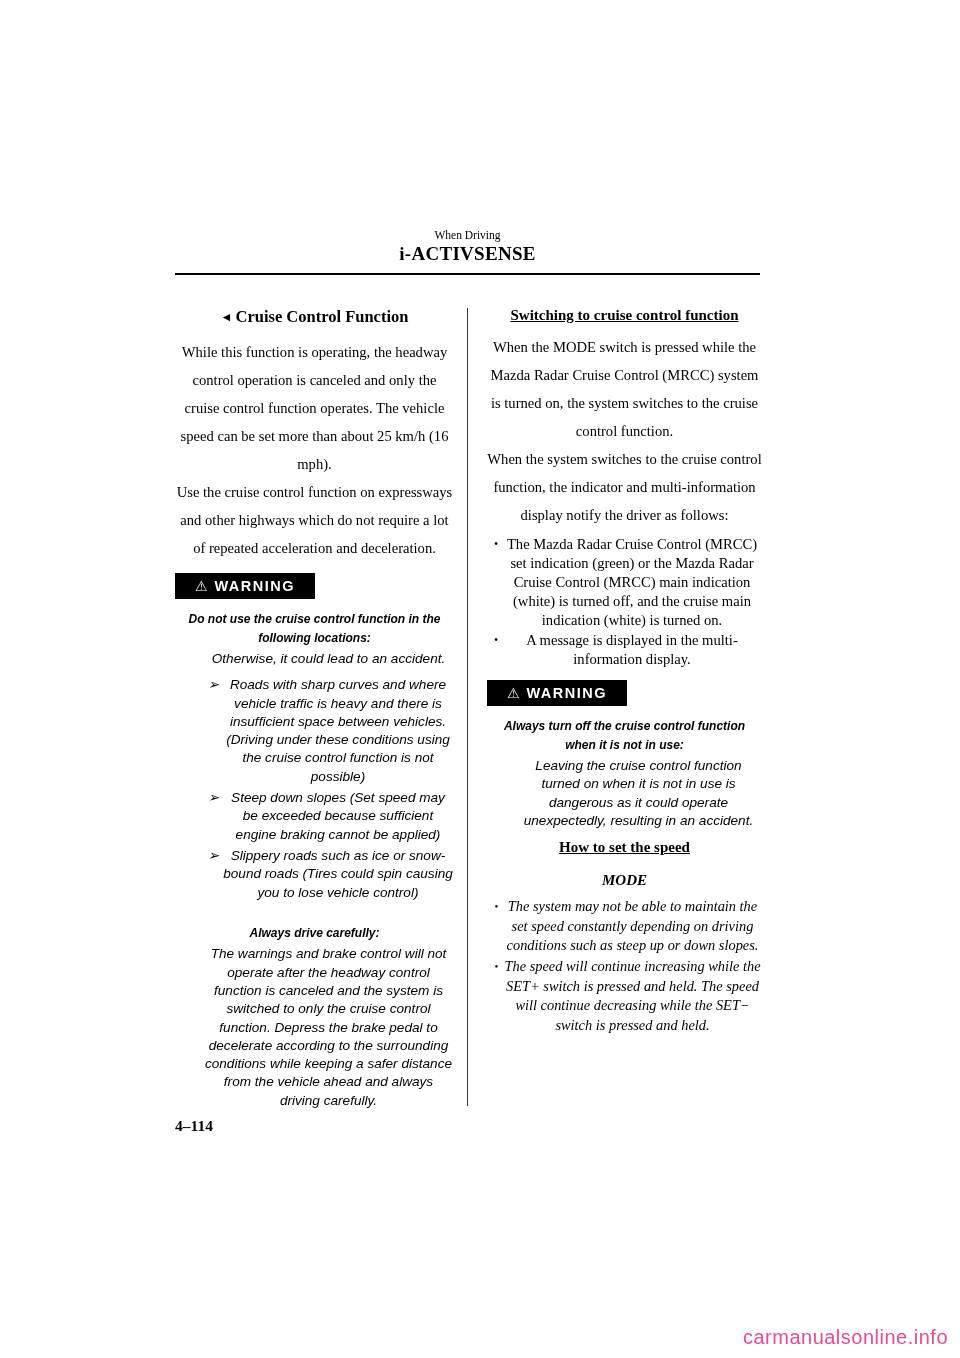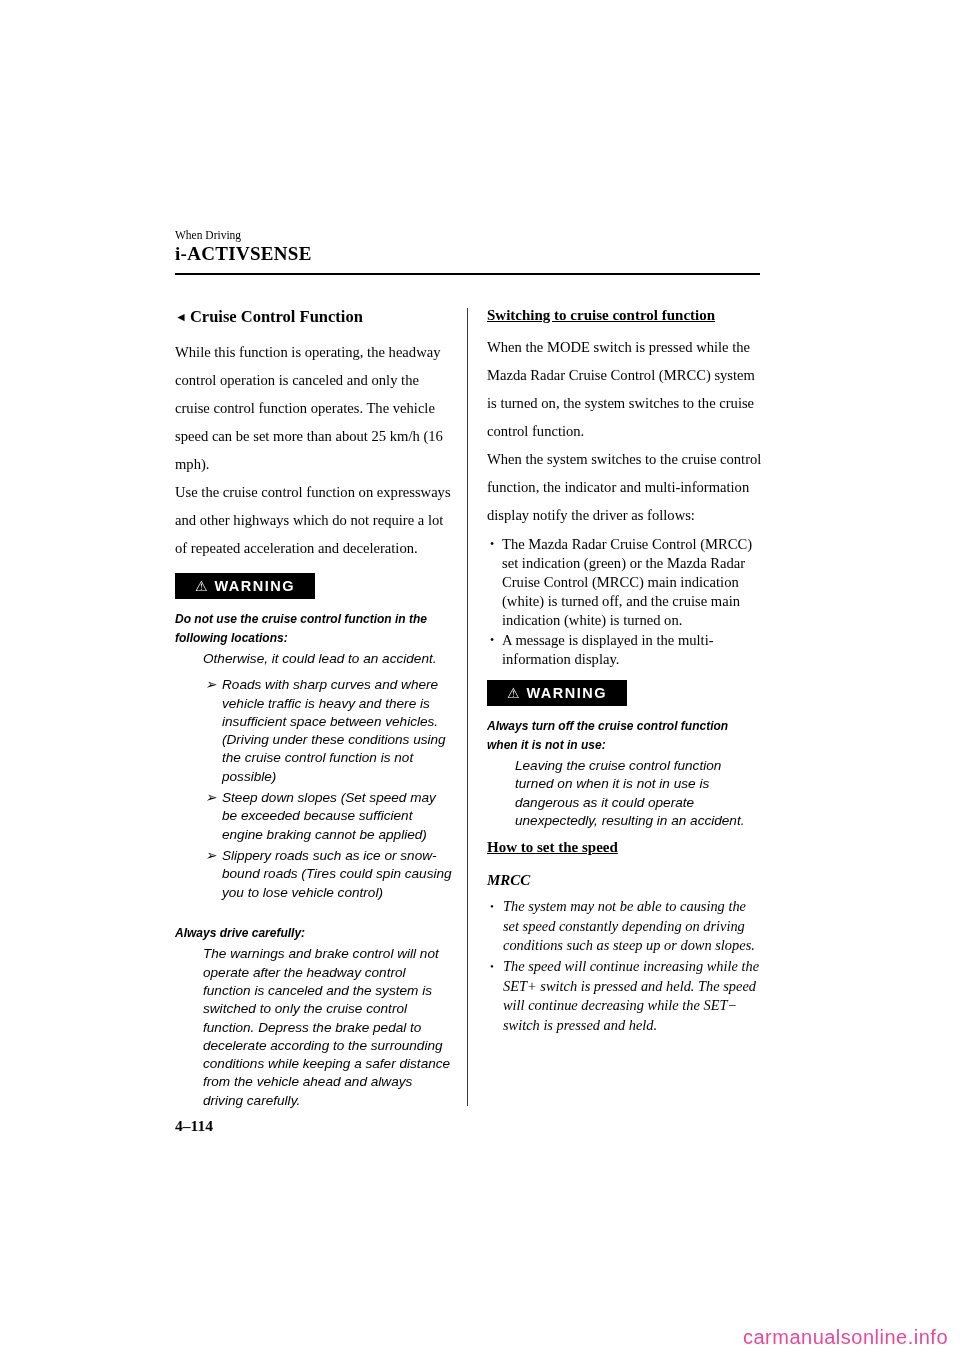--- a/index.html
+++ b/index.html
@@ -5,20 +5,21 @@
   * { margin: 0; padding: 0; box-sizing: border-box; }
   html, body { background: #ffffff; }
   .page {
     position: relative;
     width: 960px;
     height: 1358px;
     background: #ffffff;
     font-family: "Liberation Serif", serif;
     color: #000;
     overflow: hidden;
+    text-align: center;
   }
 
   
   .hdr { position: absolute; left: 175px; top: 228px; width: 585px; }
   .hdr-small { font-size: 11.5px; line-height: 14px; }
   .hdr-title { font-size: 19px; font-weight: bold; line-height: 24px; letter-spacing: 0.3px; }
   .hdr-rule { margin-top: 7px; border-bottom: 2px solid #000; width: 100%; }
 
   
   .col { position: absolute; top: 306px; }
@@ -154,24 +155,24 @@
     <div class="warnbox">
       <span class="warnicon">⚠</span>
       <span class="warnlabel">WARNING</span>
     </div>
 
     <p class="wlead">Always turn off the cruise control function when it is not in use:</p>
     <p class="wsub">Leaving the cruise control function turned on when it is not in use is dangerous as it could operate unexpectedly, resulting in an accident.</p>
 
     <div class="subhead">How to set the speed</div>
 
-    <div class="note-label">MRCC</div>
+    <div class="note-label">MODE</div>
     <div class="nitem">
       <span class="nmark">•</span>
-      <span>The system may not be able to causing the set speed constantly depending on driving conditions such as steep up or down slopes.</span>
+      <span>The system may not be able to maintain the set speed constantly depending on driving conditions such as steep up or down slopes.</span>
     </div>
     <div class="nitem">
       <span class="nmark">•</span>
       <span>The speed will continue increasing while the SET+ switch is pressed and held. The speed will continue decreasing while the SET− switch is pressed and held.</span>
     </div>
   </div>
 
   <div class="pagenum">4–114</div>
   <div class="wm-gray">carmanualsonline.info</div>
 

